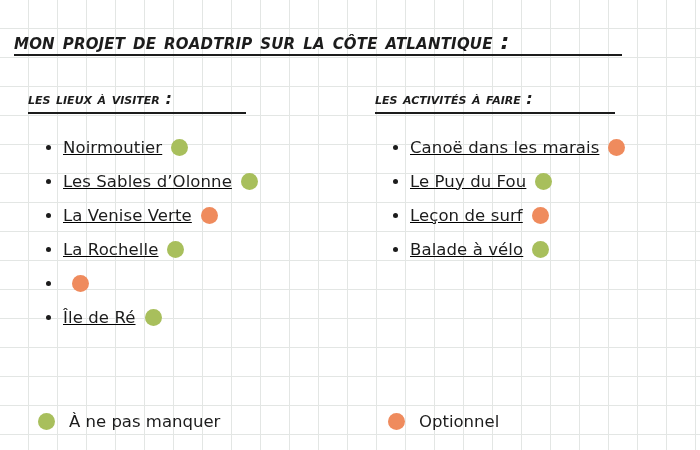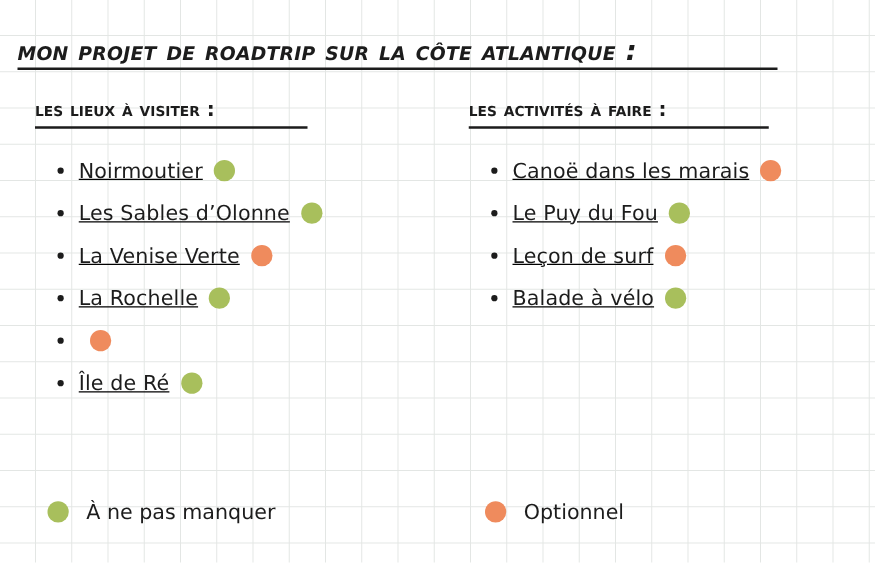--- a/index.html
+++ b/index.html
@@ -56,27 +56,29 @@
   .column {
     position: absolute;
     top: 78px;
   }
   #col-left { left: 28px; width: 330px; }
   #col-right { left: 375px; width: 310px; }
 
   .col-heading {
     font-family: "DejaVu Sans", sans-serif;
     font-weight: bold;
+    font-style: italic;
     font-size: 16px;
     color: #1c1c1c;
     white-space: nowrap;
     font-variant: small-caps;
     text-transform: lowercase;
     display: inline-block;
     padding-bottom: 3px;
+    margin-top: 11px;
   }
   .col-underline {
     height: 2px;
     background: #1c1c1c;
     margin-top: 1px;
   }
   #col-left .col-underline { width: 218px; }
   #col-right .col-underline { width: 240px; }
 
   .items {
@@ -111,21 +113,21 @@
     flex: 0 0 auto;
     margin-left: 9px;
   }
   .dot.green { background: #a8bf5c; }
   .dot.orange { background: #ef8b5d; }
 
   
   #legend {
     position: absolute;
     left: 0;
-    top: 400px;
+    top: 412px;
     width: 700px;
     height: 30px;
   }
   .legend-entry {
     position: absolute;
     display: flex;
     align-items: center;
   }
   #legend-must { left: 38px; top: 0; }
   #legend-opt { left: 388px; top: 0; }

